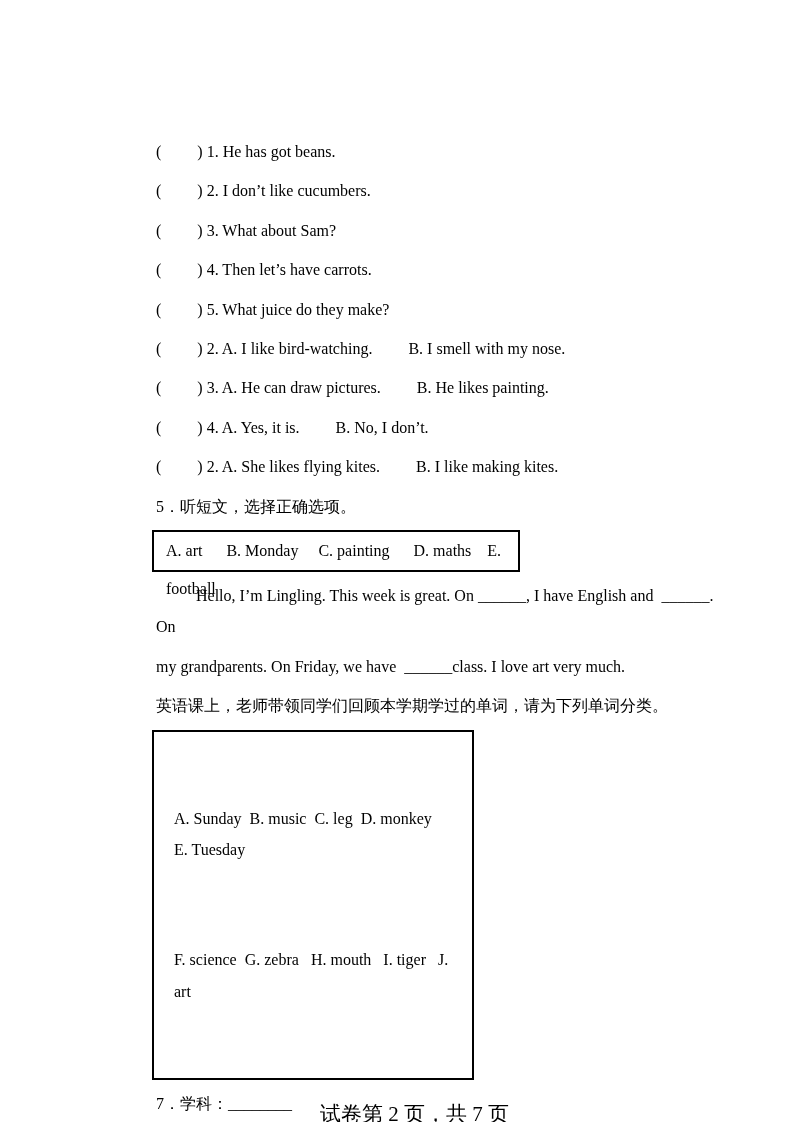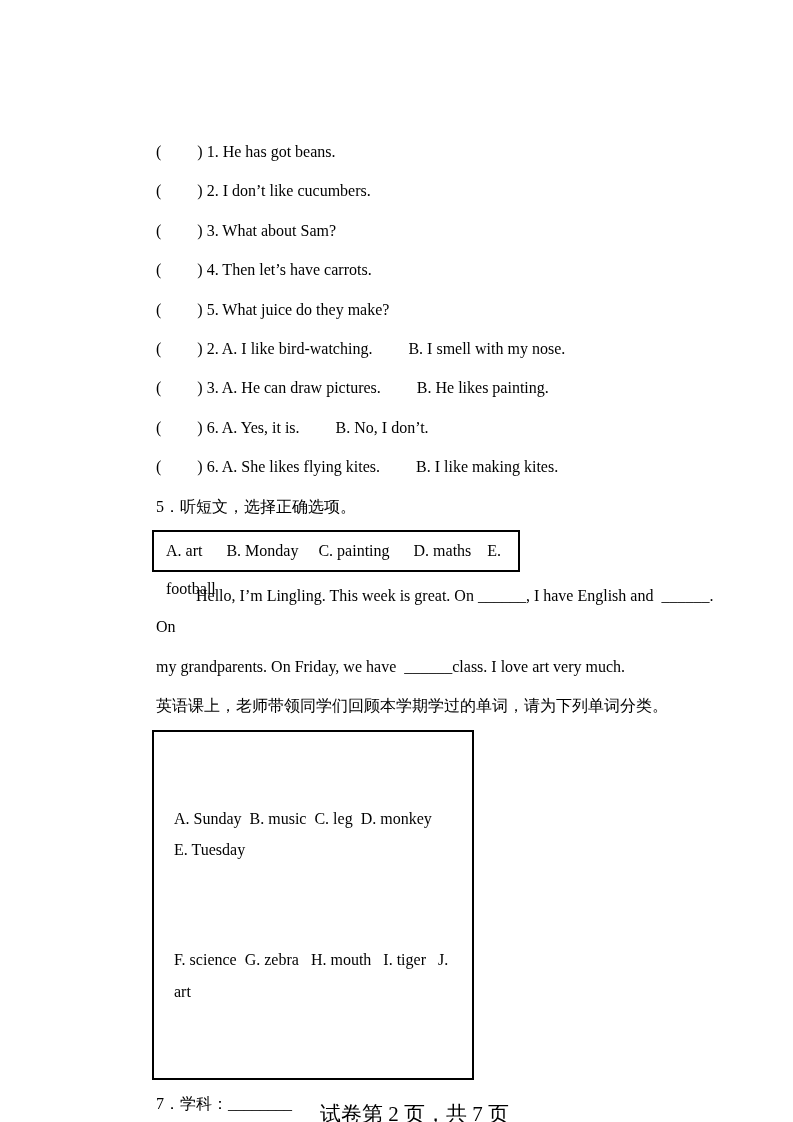--- a/index.html
+++ b/index.html
@@ -58,22 +58,22 @@
   <div class="content">
 
     <div class="line">(         ) 1. He has got beans.</div>
     <div class="line">(         ) 2. I don’t like cucumbers.</div>
     <div class="line">(         ) 3. What about Sam?</div>
     <div class="line">(         ) 4. Then let’s have carrots.</div>
     <div class="line">(         ) 5. What juice do they make?</div>
 
     <div class="line">(         ) 2. A. I like bird-watching.         B. I smell with my nose.</div>
     <div class="line">(         ) 3. A. He can draw pictures.         B. He likes painting.</div>
-    <div class="line">(         ) 6. A. Yes, it is.         B. No, I don’t.</div>
-    <div class="line">(         ) 6. A. She likes flying kites.         B. I like making kites.</div>
+    <div class="line">(         ) 4. A. Yes, it is.         B. No, I don’t.</div>
+    <div class="line">(         ) 2. A. She likes flying kites.         B. I like making kites.</div>
 
     <div class="line">5．听短文，选择正确选项。</div>
     <div class="wordbank box1">A. art      B. Monday     C. painting      D. maths    E. football</div>
     <div class="line passage-first">Hello, I’m Lingling. This week is great. On ______, I have English and  ______. On</div>
     <div class="line">my grandparents. On Friday, we have  ______class. I love art very much.</div>
 
     <div class="line">英语课上，老师带领同学们回顾本学期学过的单词，请为下列单词分类。</div>
     <div class="wordbank box2">
       <div>A. Sunday  B. music  C. leg  D. monkey  E. Tuesday</div>
       <div>F. science  G. zebra   H. mouth   I. tiger   J. art</div>

